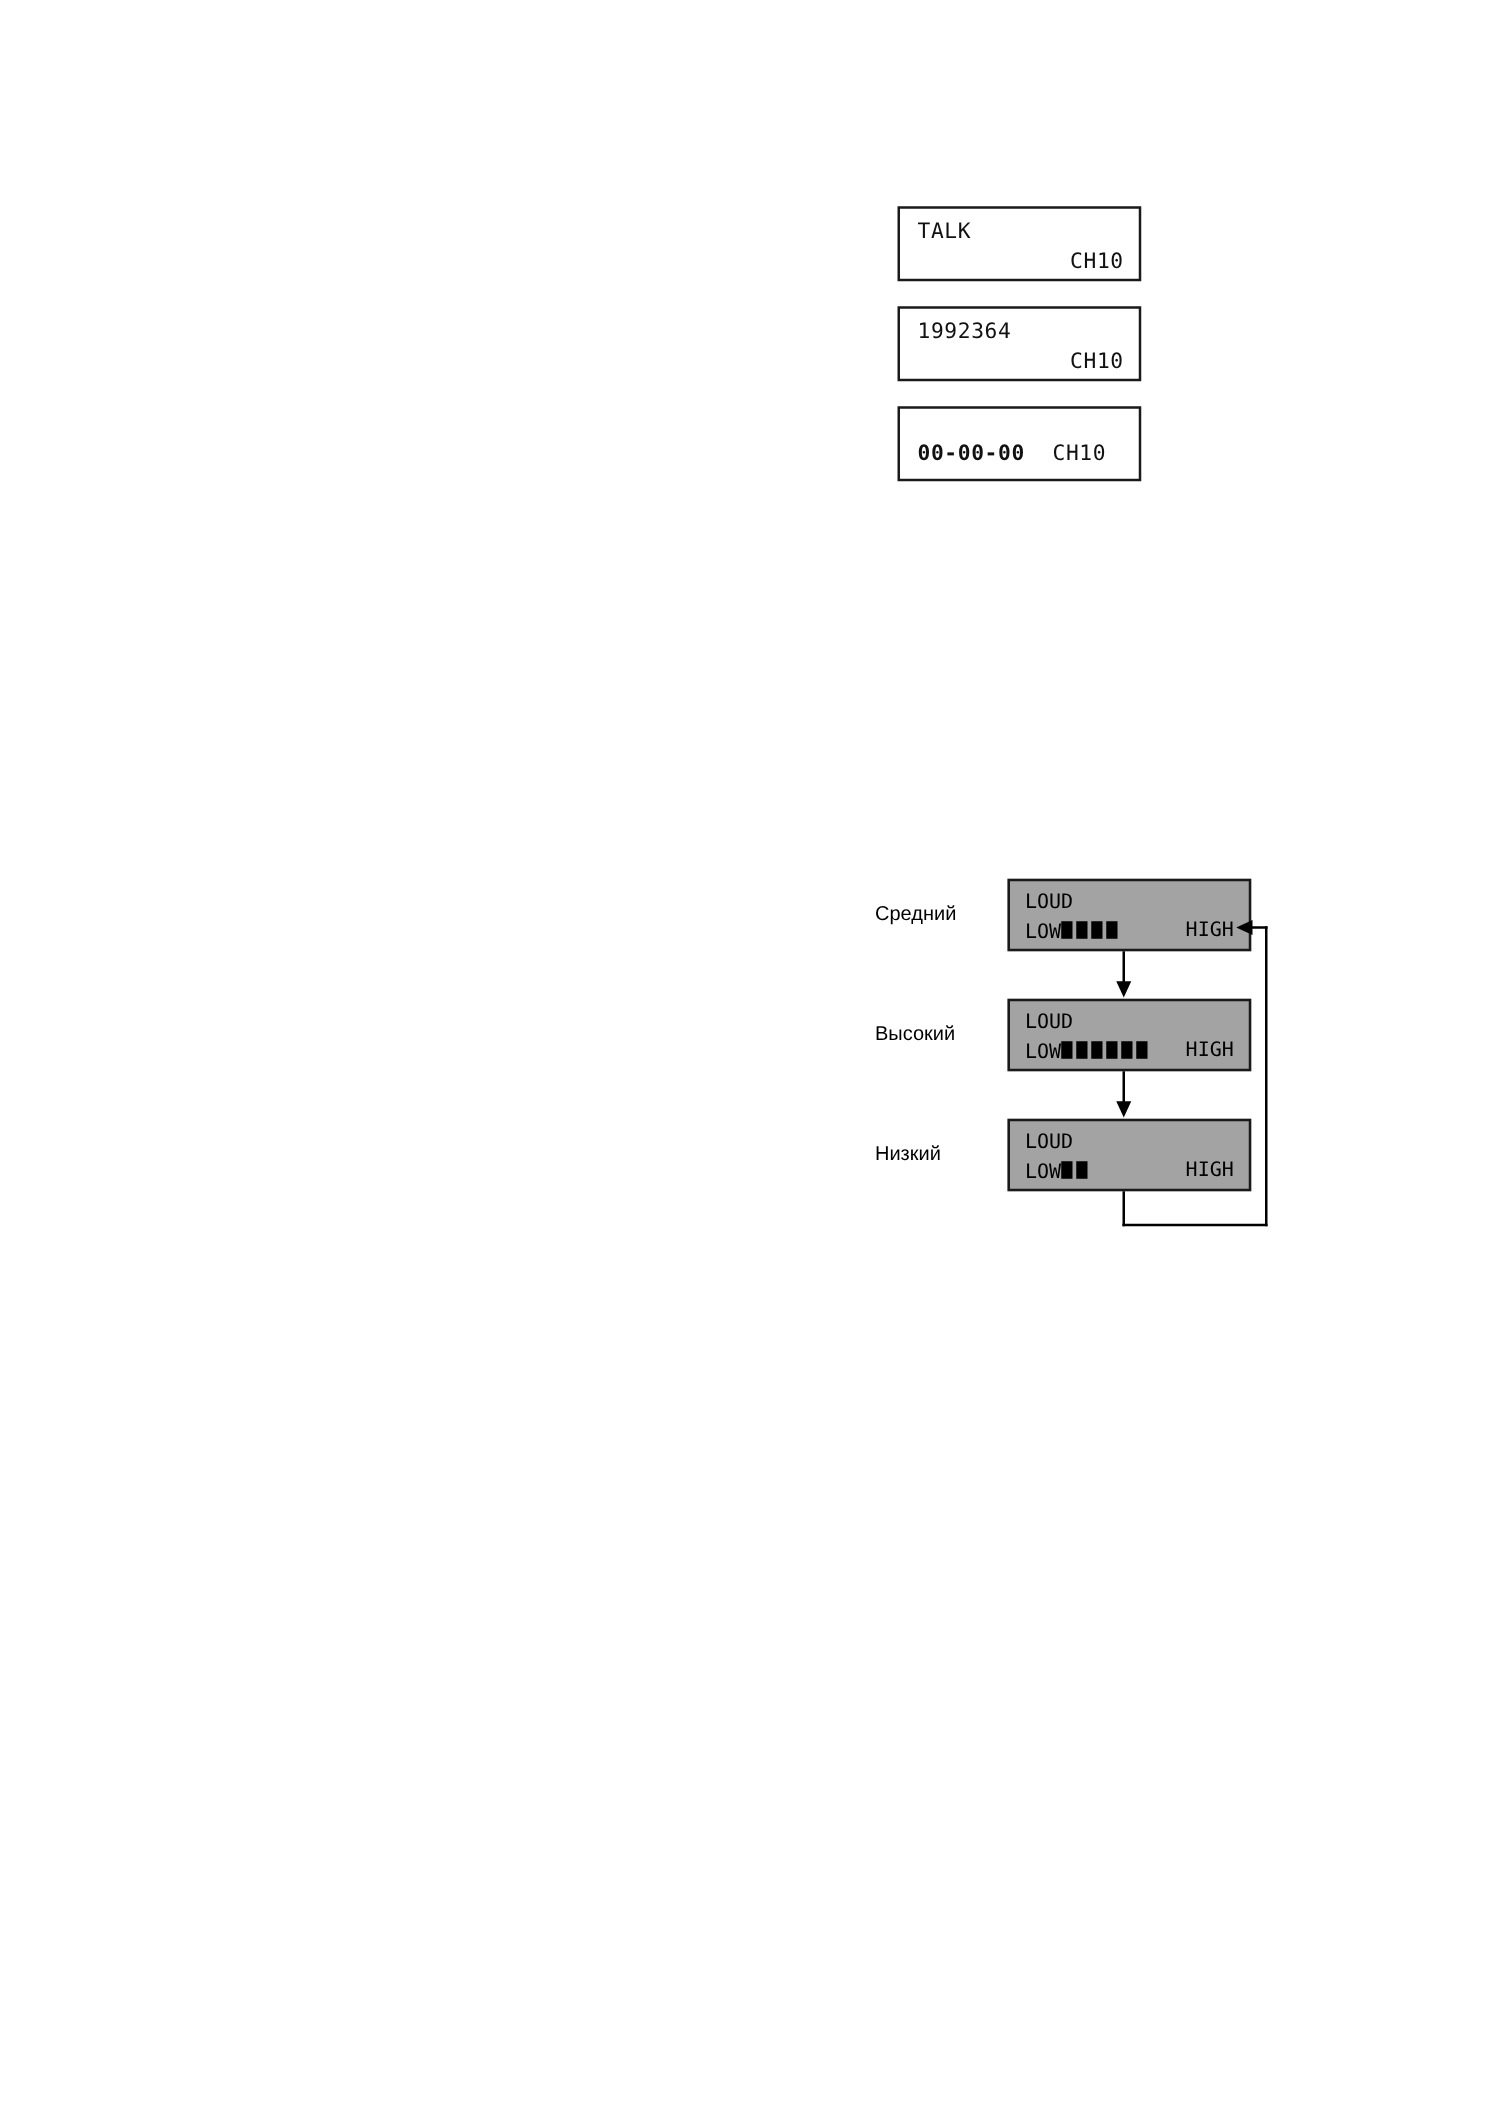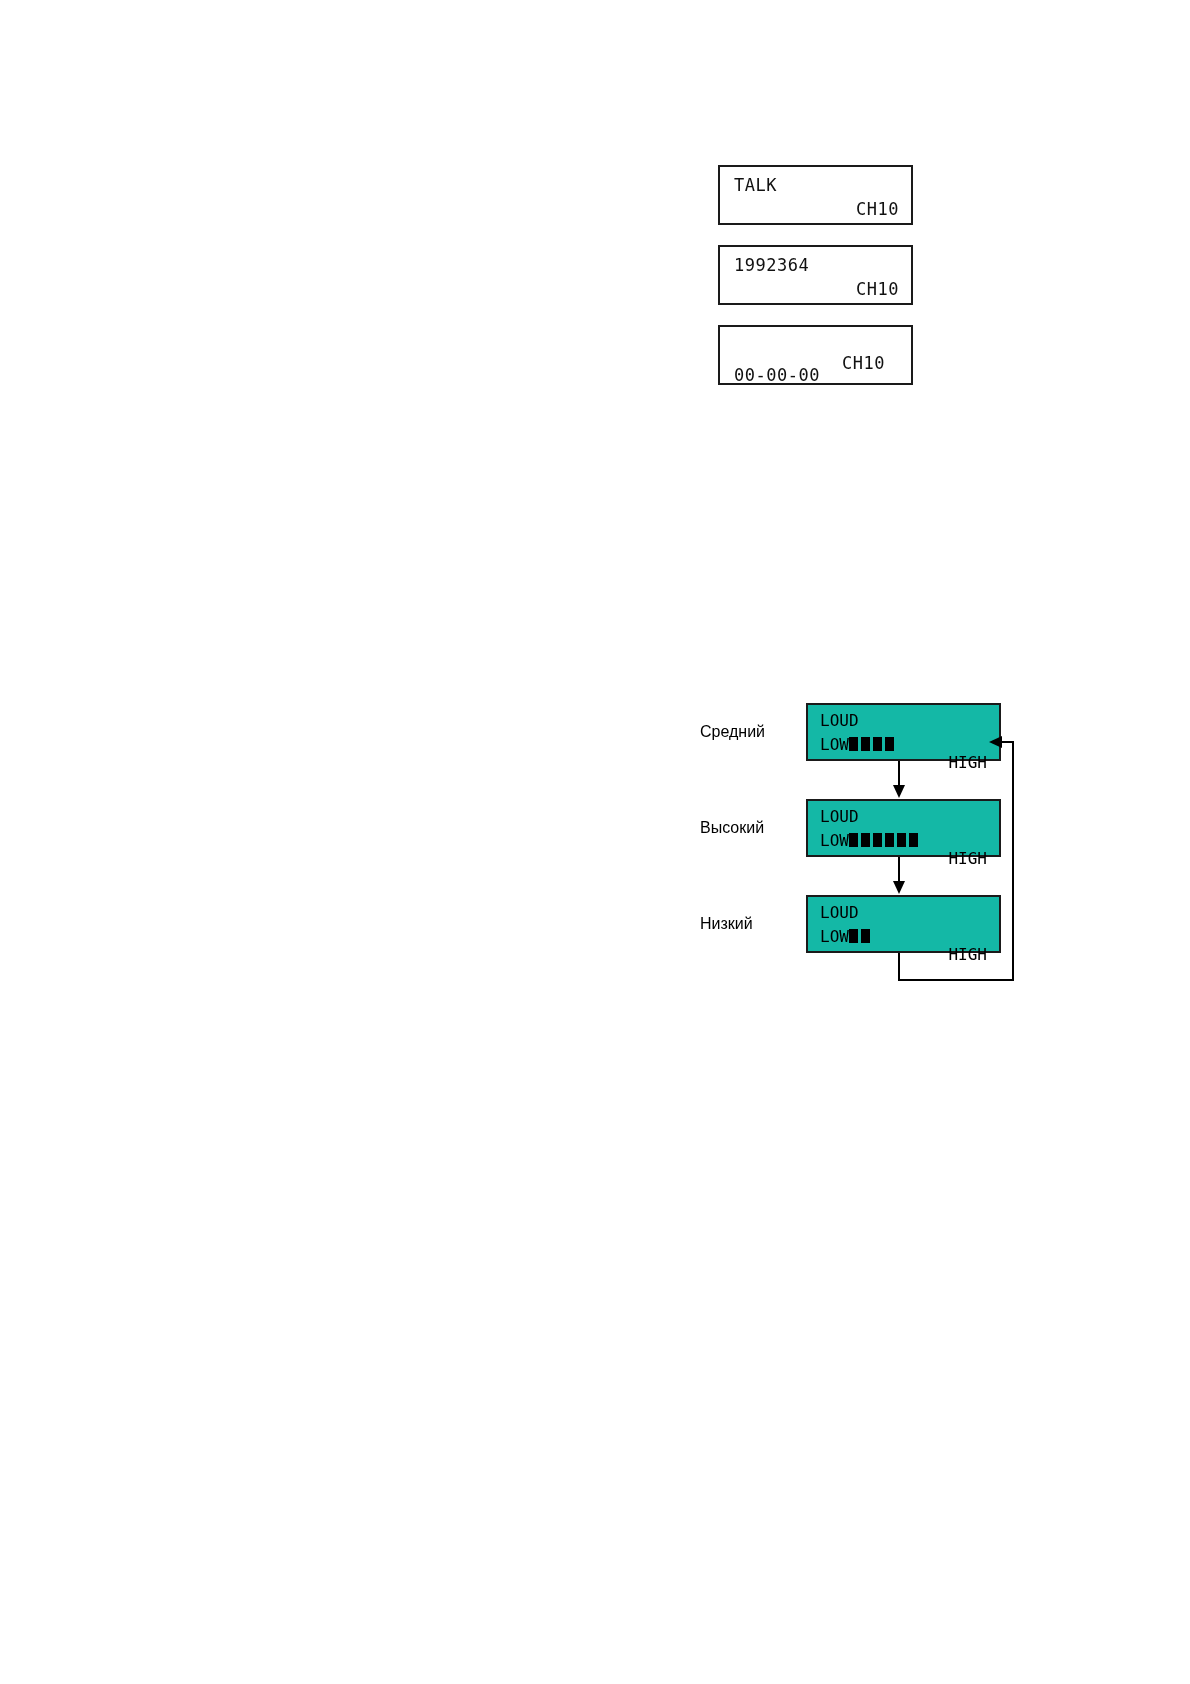--- a/index.html
+++ b/index.html
@@ -42,22 +42,23 @@
     top: 8px;
     font-size: 17px;
   }
   .lcd-top-right {
     right: 12px;
     top: 32px;
     font-size: 17px;
   }
   .lcd-single-row {
     left: 14px;
-    top: 38px;
-    font-size: 17px;
+    top: 26px;
+    font-size: 17px;
+    font-weight: bold;
   }
   .lcd-single-row-right {
     left: 122px;
     top: 26px;
     font-size: 17px;
   }
 
   
   #flow-group {
     position: absolute;
@@ -80,21 +81,21 @@
     white-space: nowrap;
   }
   .flow-lcd {
     position: absolute;
     left: 106px;
     top: 0;
     width: 195px;
     height: 58px;
     box-sizing: border-box;
     border: 2px solid #1a1a1a;
-    background: #14b8a6;
+    background: #a3a3a3;
   }
   .flow-loud {
     position: absolute;
     left: 12px;
     top: 6px;
     font-family: "DejaVu Sans Mono", monospace;
     font-size: 16px;
     white-space: pre;
   }
   .flow-meter {
@@ -118,21 +119,20 @@
   }
   .meter-bar {
     width: 9px;
     height: 14px;
     background: #000000;
   }
   .meter-high {
     position: absolute;
     right: 4px;
     top: 0;
-    margin-top: 19px;
   }
 
   
   .conn {
     position: absolute;
     background: #000000;
   }
   .v-line { width: 2px; }
   .h-line { height: 2px; }
   .arrow-down {

